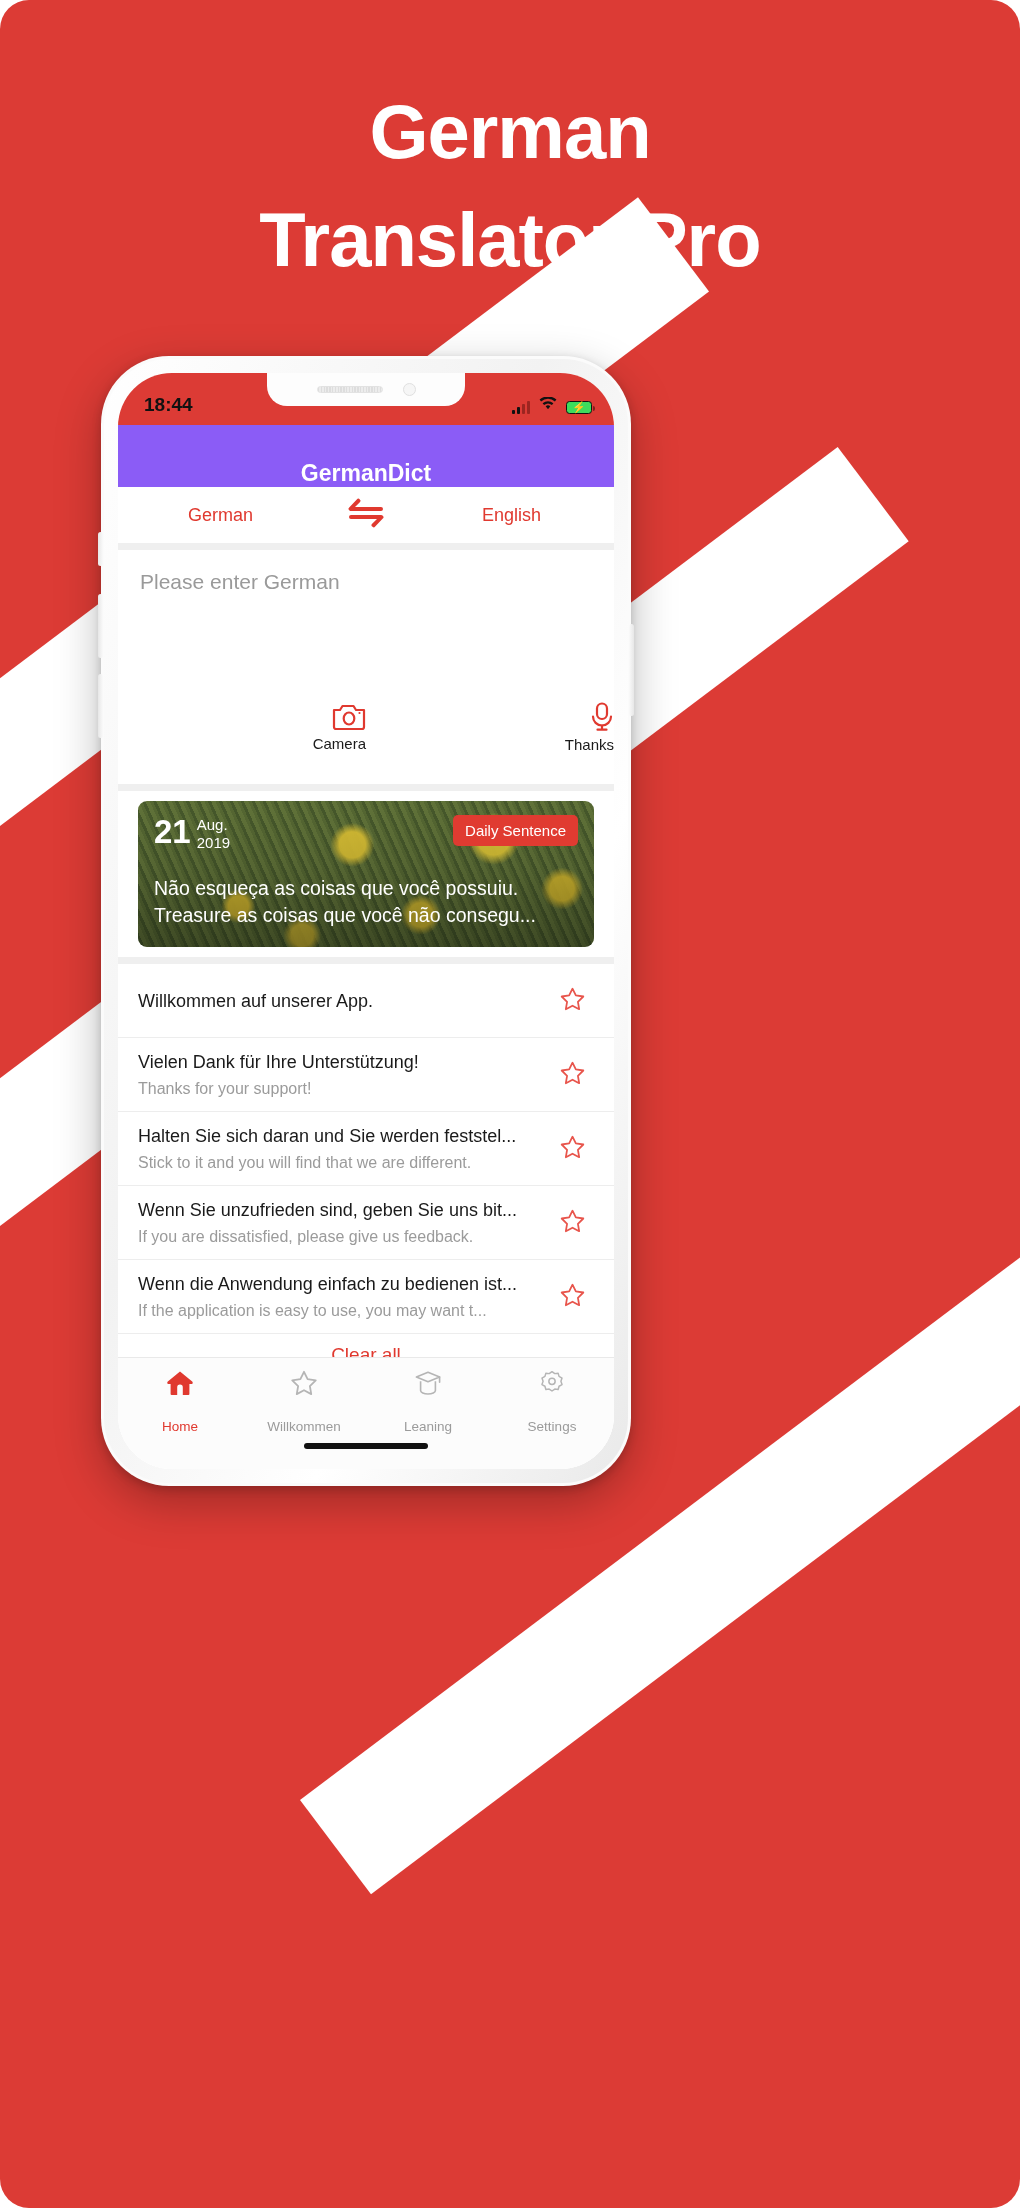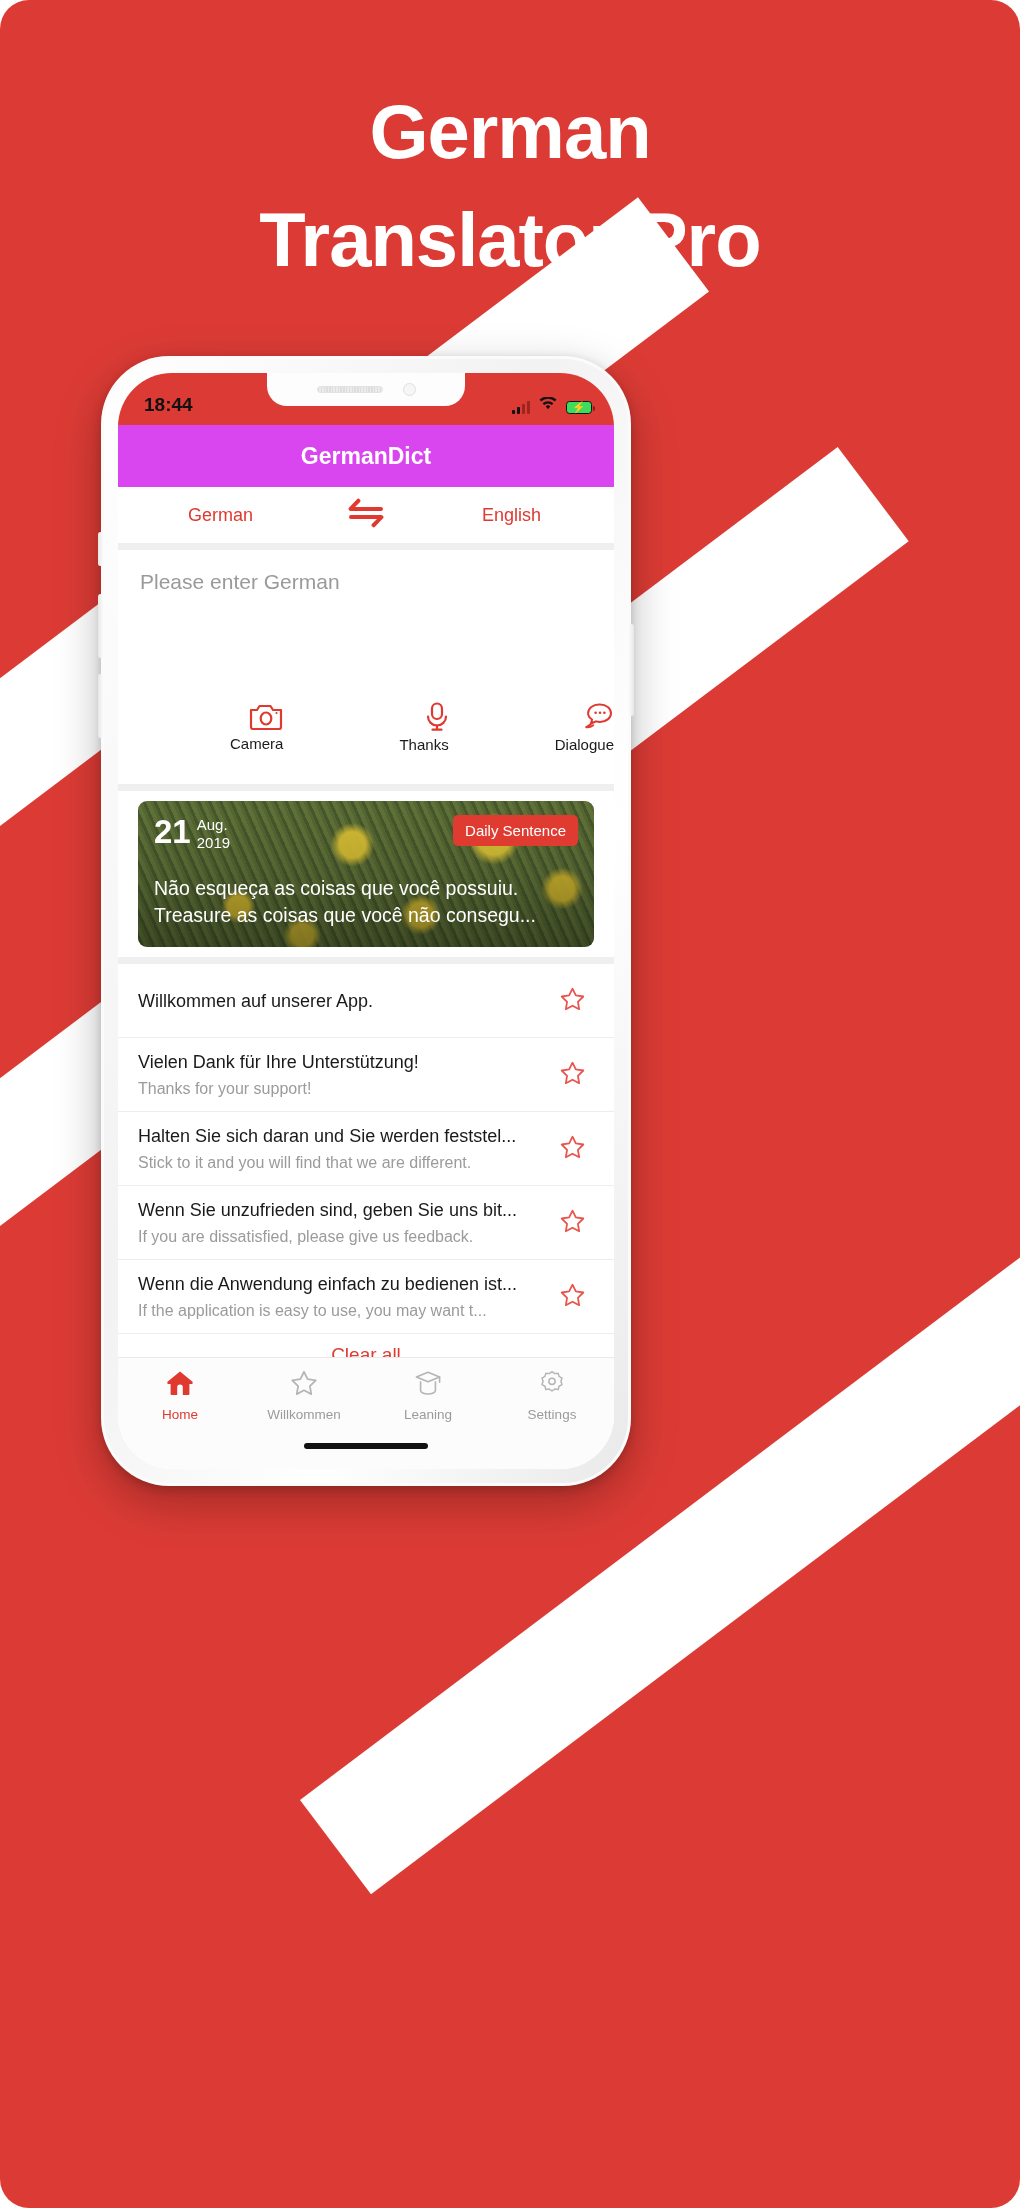--- a/index.html
+++ b/index.html
@@ -133,22 +133,22 @@
   .batt::after {
     content: ""; position: absolute; right: -4px; top: 3.5px;
     width: 2.4px; height: 5px; border-radius: 0 2px 2px 0; background: #7d1f1b;
   }
   .bolt { font-size: 11px; color: #111; line-height: 1; }
 
   
   .appbar {
     flex: 0 0 auto;
     height: 62px;
-    background: #d946ef;
-    display: flex; align-items: center; justify-content: center;
+    background: #8b5cf6;
+    display: flex; align-items: flex-end; justify-content: center;
   }
   .appbar-title { color: #fff; font-weight: bold; font-size: 23px; }
 
   
   .langrow {
     flex: 0 0 auto;
     height: 56px;
     display: flex; align-items: center;
     background: #fff;
   }
@@ -246,21 +246,21 @@
   .tabbar {
     position: absolute; left: 0; bottom: 0;
     width: 100%;
     height: 112px;
     background: #FCFCFC;
     border-top: 1px solid #E9E9E9;
     display: flex; align-items: flex-start;
     padding-top: 12px;
     z-index: 9;
   }
-  .tab { flex: 1; display: flex; flex-direction: column; align-items: center; gap: 7px; }
+  .tab { flex: 1; display: flex; flex-direction: column; align-items: center; gap: 19px; }
   .tab-label { font-size: 13.5px; color: #9B9B9B; }
   .tab.active .tab-label { color: #E0392F; }
   .home-indicator {
     position: absolute; left: 50%; bottom: 20px; transform: translateX(-50%);
     width: 124px; height: 6px; border-radius: 4px; background: #111;
   }
 </style>
 </head>
 <body>
 
@@ -349,32 +349,20 @@
           <span>
             <svg width="24" height="30" viewBox="0 0 24 30" fill="none" stroke="#E0392F" stroke-width="2.2" aria-hidden="true">
               <rect x="7" y="1.5" width="10" height="15.5" rx="5"></rect>
               <path d="M3 14.5a9 9 0 0 0 18 0" stroke-linecap="round"></path>
               <path d="M12 23.5v4.2M7.5 27.7h9" stroke-linecap="round"></path>
             </svg>
           </span>
           <span class="action-label">Thanks</span>
         </div>
 
-        <div class="action">
-          <span>
-            <svg width="32" height="30" viewBox="0 0 32 30" fill="none" stroke="#E0392F" stroke-width="2" aria-hidden="true">
-              <path d="M18 2.5c6.1 0 11 3.9 11 8.7 0 4.8-4.9 8.7-11 8.7-1.3 0-2.6-.2-3.8-.5L9 21.5l1-4c-2.4-1.6-3.9-4-3.9-6.3 0-4.8 4.9-8.7 11-8.7z"></path>
-              <path d="M10.6 20.2c-2 2.4-3.9 4-6.4 5 2.8.3 5.1-.5 7-2" stroke-linecap="round" stroke-linejoin="round"></path>
-              <circle cx="13.6" cy="10.8" r="1.3" fill="#E0392F" stroke="none"></circle>
-              <circle cx="18" cy="10.8" r="1.3" fill="#E0392F" stroke="none"></circle>
-              <circle cx="22.4" cy="10.8" r="1.3" fill="#E0392F" stroke="none"></circle>
-            </svg>
-          </span>
-          <span class="action-label">Dialogue</span>
-        </div>
       </div>
 
       <div class="divider-thick"></div>
 
       <div class="cardwrap">
         <div class="card">
           <div class="card-inner">
             <div class="card-top">
               <div class="date">
                 <span class="date-day">21</span>

